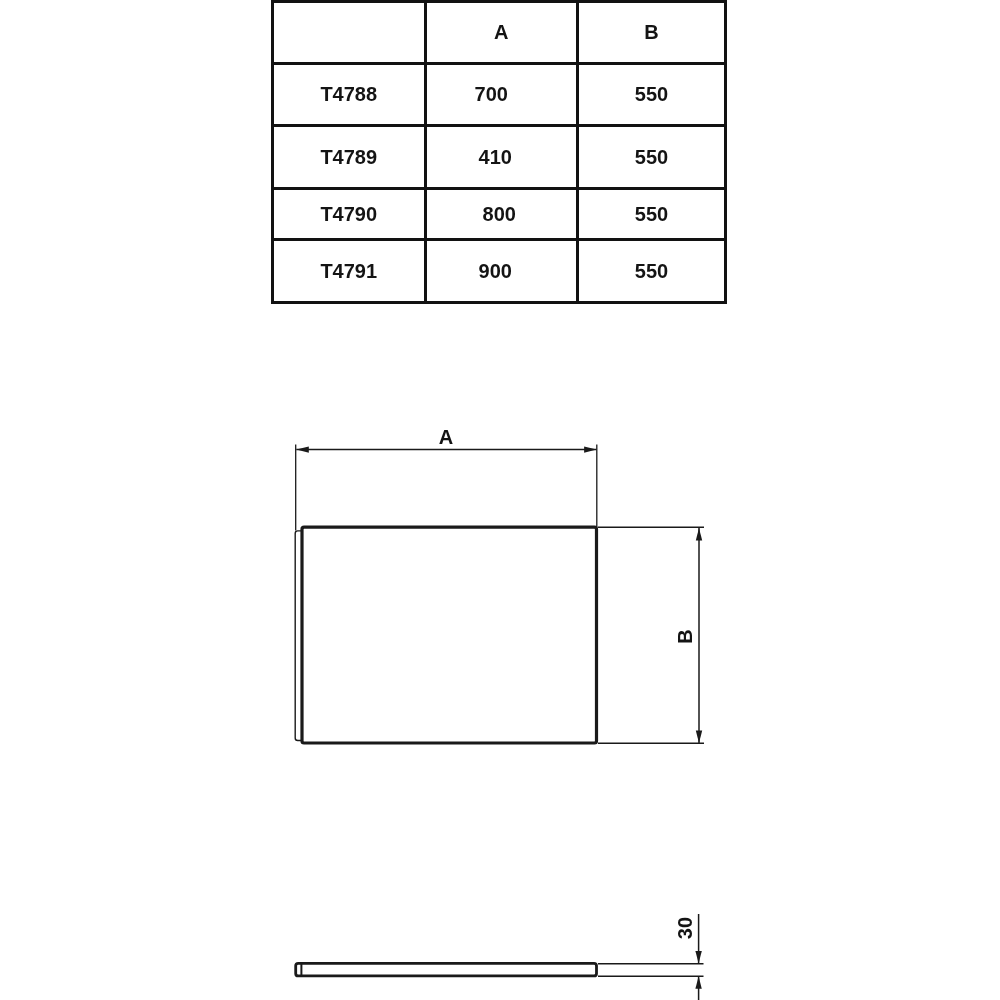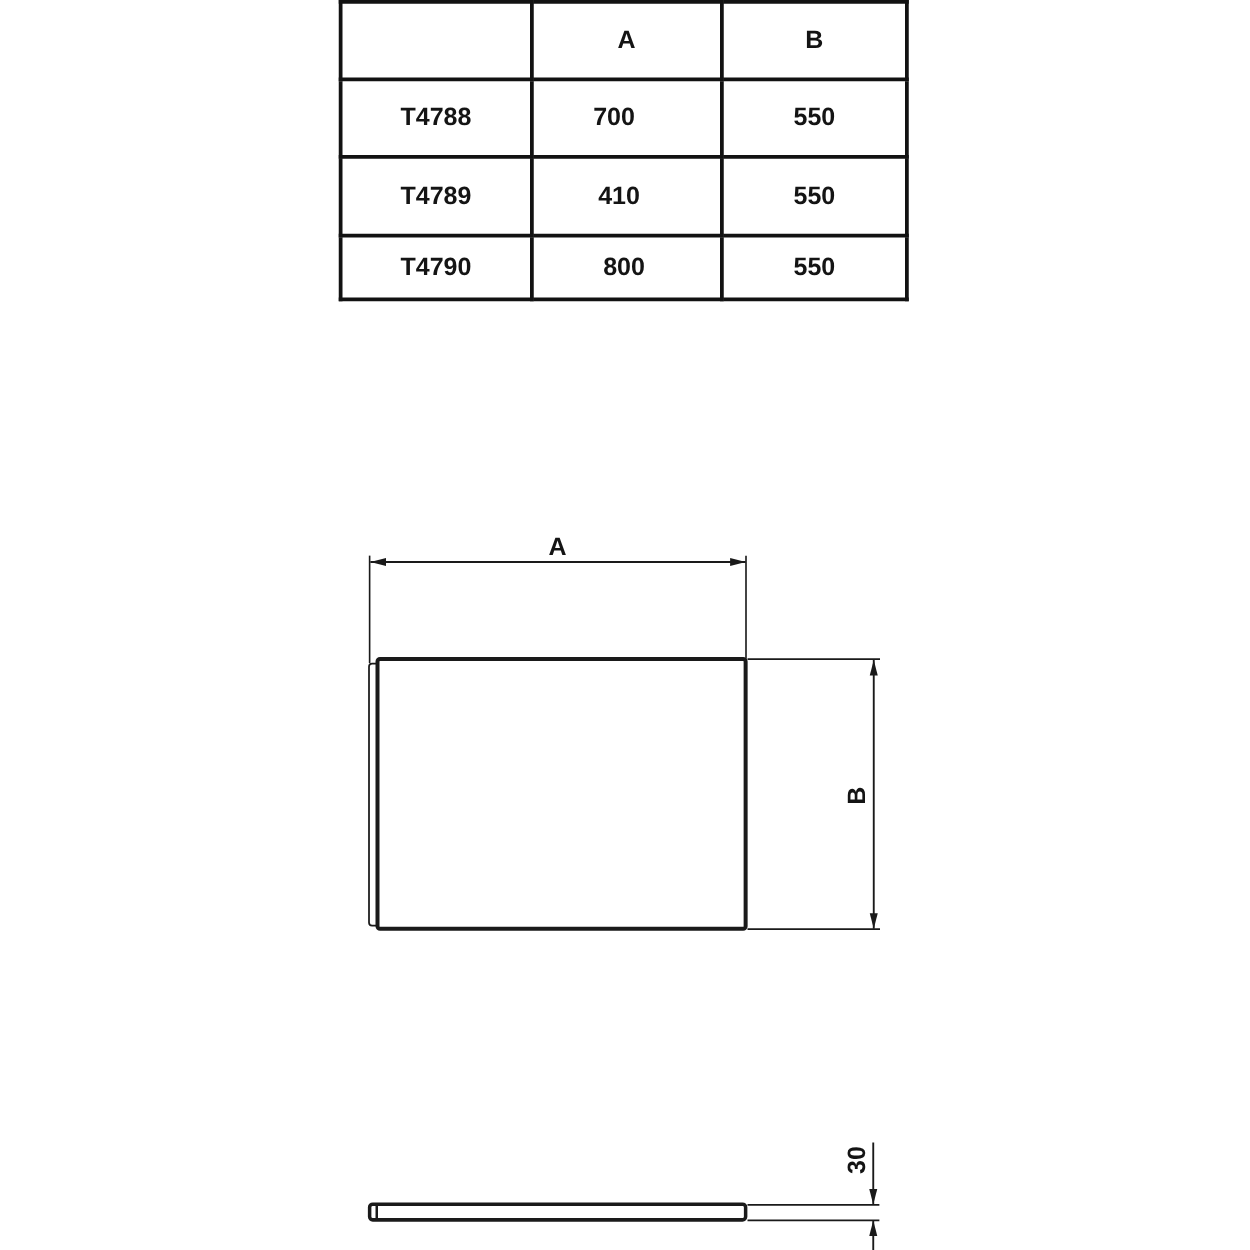--- a/index.html
+++ b/index.html
@@ -30,20 +30,25 @@
           <td>550</td>
         </tr>
     <tr style="height:63px">
           <td>T4789</td>
           <td style="padding-right:12px">410</td>
           <td>550</td>
         </tr>
     <tr style="height:51px">
           <td>T4790</td>
           <td style="padding-right:4px">800</td>
+          <td>550</td>
+        </tr>
+    <tr style="height:63px">
+          <td>T4791</td>
+          <td style="padding-right:12px">900</td>
           <td>550</td>
         </tr>
   </tbody>
     </table>
 
   <svg width="1000" height="1000" viewBox="0 0 1000 1000" style="position:absolute;left:0;top:0;">
     <g stroke="#1a1a1a" fill="none">
 
       <rect x="295.2" y="530.9" width="8" height="209.6" rx="2.5" stroke-width="1.4"></rect>
 

